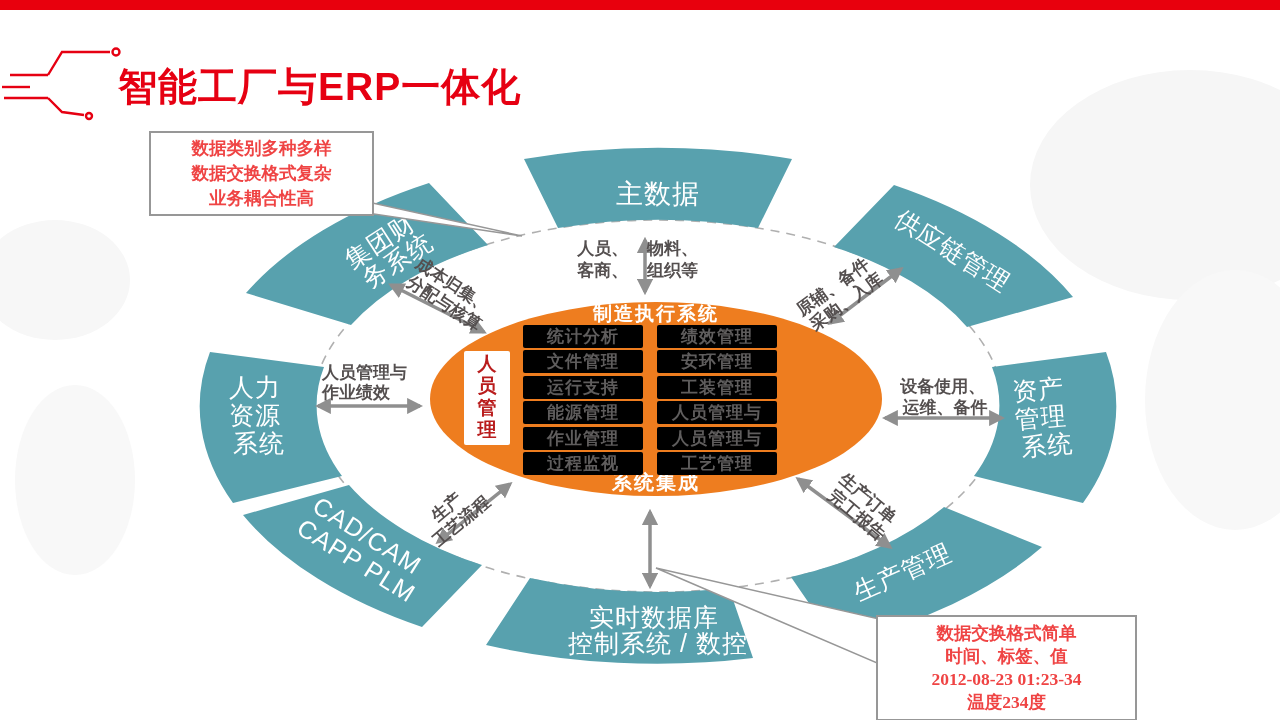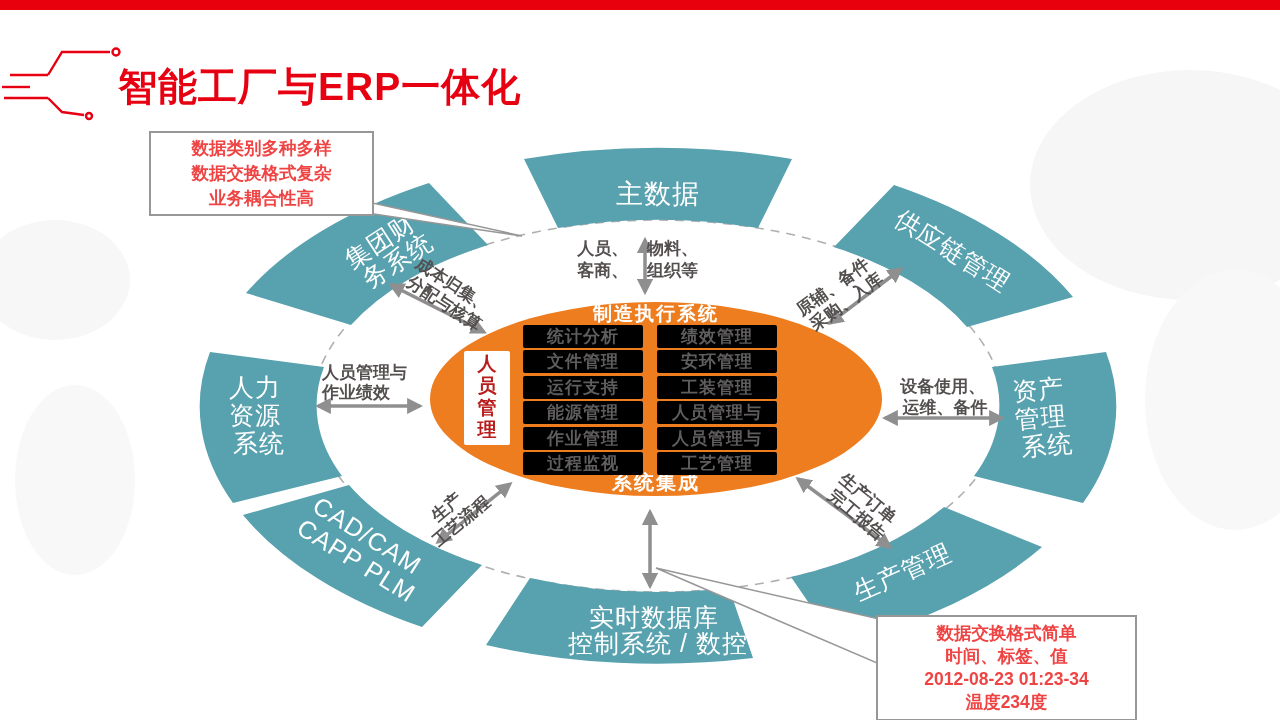--- a/index.html
+++ b/index.html
@@ -23,21 +23,21 @@
   .pillar-text { width:22px; margin:2px auto 8px; font-size:19px; line-height:22px; font-weight:700;
     color:#b91c1c; word-break:break-all; text-align:center; }
   .mod-col { position:absolute; width:120px; display:flex; flex-direction:column; gap:2.4px; }
   .mod-box { height:23px; background:#000000; border-radius:2px; text-align:center;
     line-height:23px; font-size:17px; font-weight:700; color:#5f5d5d; letter-spacing:1px; }
 
   .callout { position:absolute; background:#fff; border:2px solid #979797; text-align:center;
     color:#ef4444; font-weight:700; font-size:17.5px; z-index:5; }
   .callout .cl-line { line-height:25px; }
   .callout-tl { left:149px; top:131px; width:225px; padding:3px 6px; }
-  .callout-br { left:876px; top:615px; width:261px; padding:5px 6px; }
+  .callout-br { left:876px; top:615px; width:261px; padding:5px 6px;font-family:Liberation Serif, serif; }
   .callout-br .cl-line { line-height:23px; }
 </style>
 </head>
 <body>
 
 <div class="slide">
 
   <div class="top-bar"></div>
 
   <svg class="title-deco" width="140" height="90">

